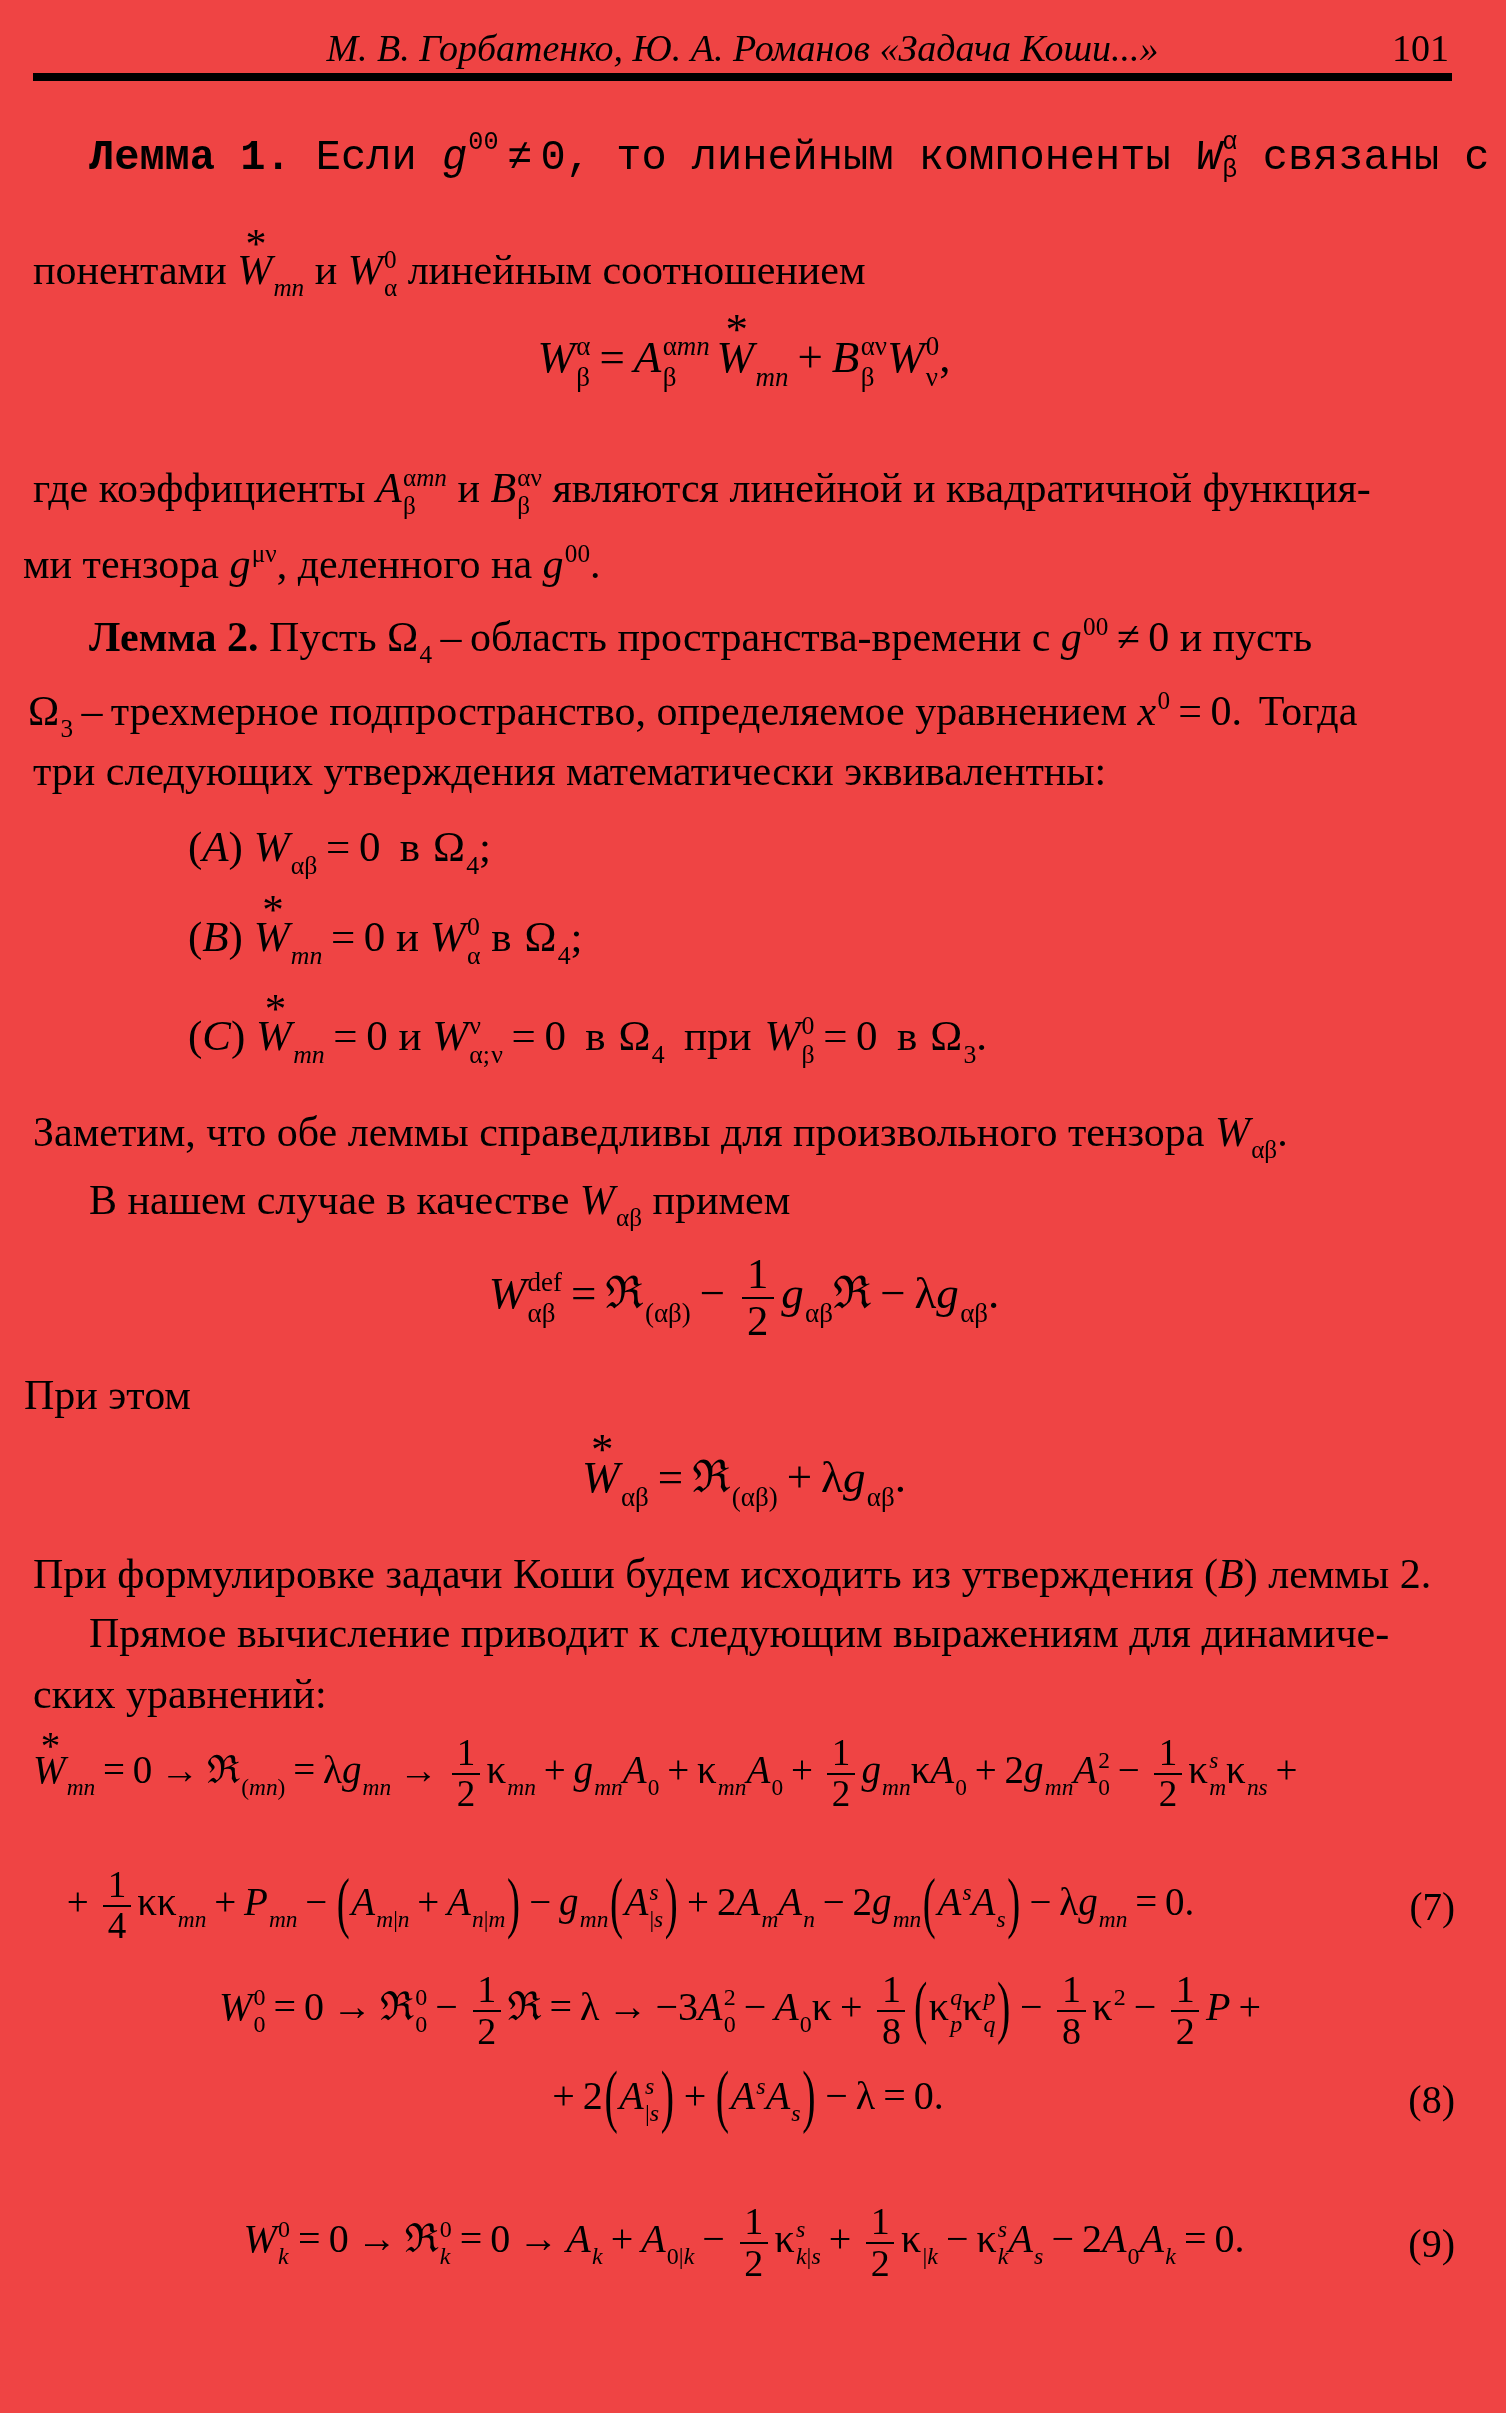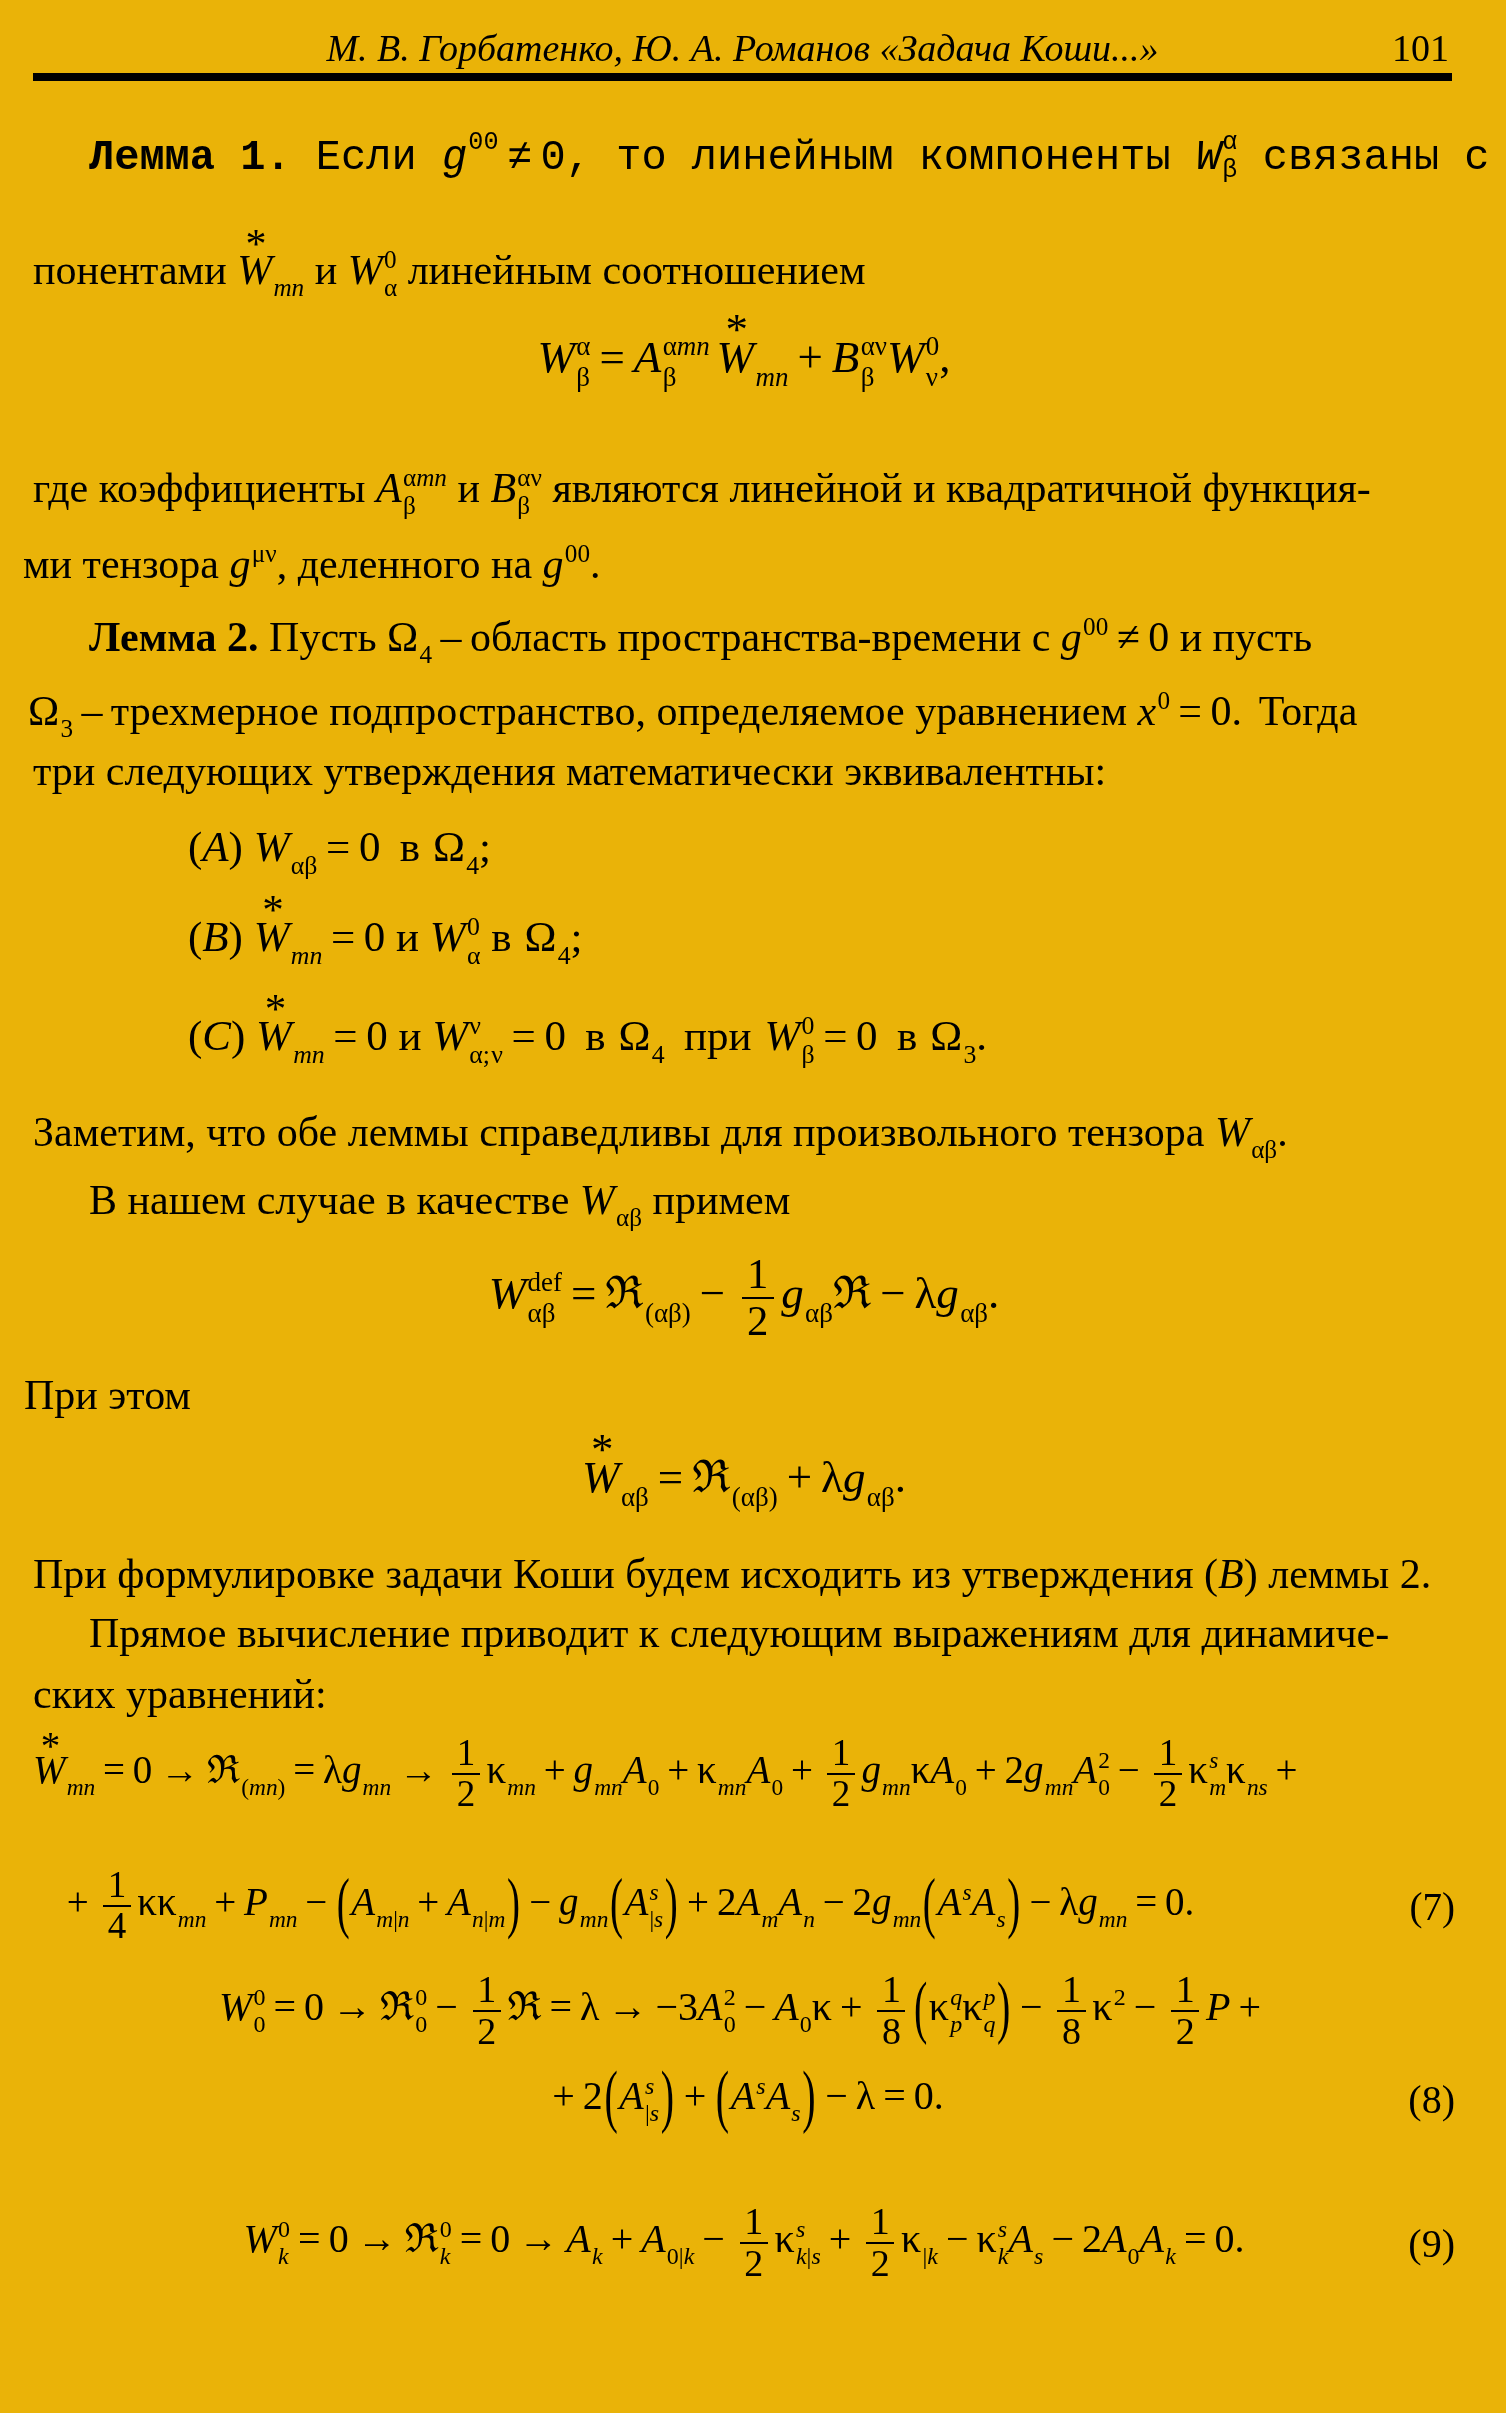--- a/index.html
+++ b/index.html
@@ -1,16 +1,16 @@
 <!DOCTYPE html>
 <html style="font-size:15px"><head>
 <meta charset="utf-8">
 <style>
   html,body{margin:0;padding:0;background:#ffffff;}
-  .page{position:relative;width:1507px;height:2413px;background:#eab308;overflow:hidden;
+  .page{position:relative;width:1507px;height:2413px;background:#ef4444;overflow:hidden;
         font-family:"Liberation Serif","DejaVu Serif",serif;color:#000;}
   
   #hdr{position:absolute;top:26px;left:33px;right:55px;text-align:center;
        font-style:italic;font-size:38px;white-space:nowrap;}
   #pgnum{position:absolute;top:26px;right:58px;font-size:38px;font-style:normal;}
   #rule{position:absolute;top:73px;left:33px;right:55px;height:7.5px;background:#000;}
   
   .tline{position:absolute;font-size:42px;line-height:1.3;white-space:nowrap;}
   .disp{position:absolute;left:33px;right:52px;text-align:center;white-space:nowrap;}
   .mt{}

